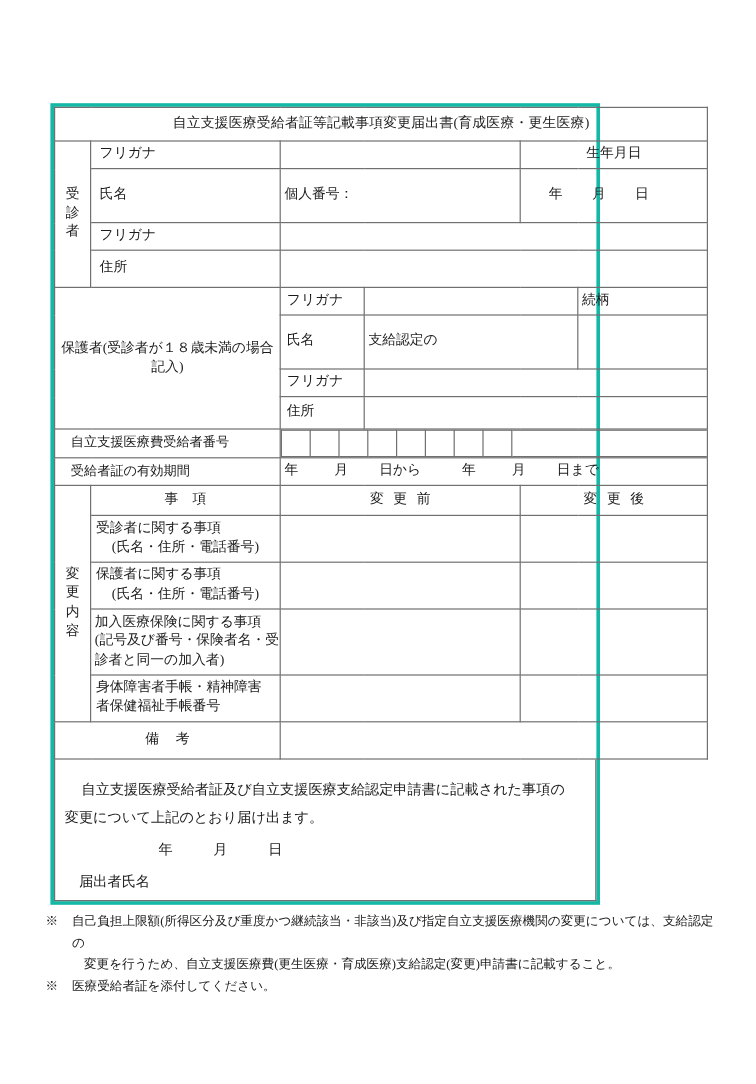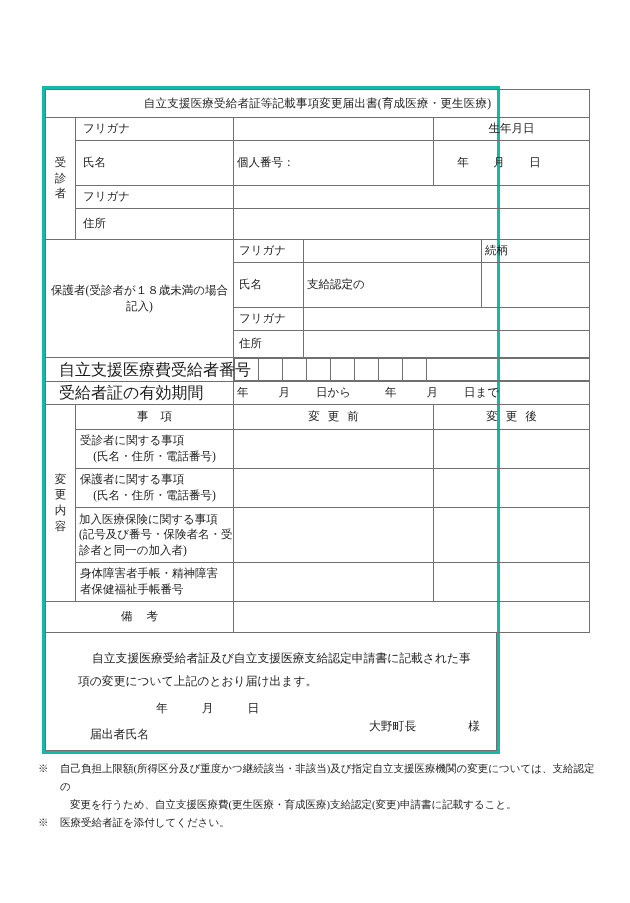--- a/index.html
+++ b/index.html
@@ -79,21 +79,21 @@
     justify-content: space-between;
     padding: 0 6px 0 4px;
     font-size: 11.5px;
     white-space: nowrap;
   }
   .lbl-spread.tight { padding: 0 4px 0 2px; }
   .spread-wide {
     display: flex;
     justify-content: space-between;
     padding: 0 10px;
-    font-size: 16px;
+    font-size: 11px;
     white-space: nowrap;
     text-align: right;
   }
 
   .h22 { height: 22px; }
   .h24 { height: 24px; }
   .h26 { height: 26px; }
   .h30 { height: 30px; }
   .h38 { height: 38px; }
   .h44 { height: 44px; }
@@ -191,21 +191,21 @@
     text-align: center;
     font-size: 11.5px;
     letter-spacing: 14px;
     text-indent: 14px;
   }
 
   
   .decl-cell {
     border: 1px solid #707070;
     border-top: 0;
-    padding: 14px 16px 12px 32px;
+    padding: 14px 16px 12px 8px;
     font-size: 11.8px;
     line-height: 1.95;
     height: 118px;
     box-sizing: border-box;
     position: relative;
   }
   .decl-text { text-indent: 14px; }
   .decl-date {
     margin-top: 4px;
     padding-left: 78px;
@@ -441,23 +441,20 @@
     </tbody>
       </table>
 
     <div class="decl-cell">
       <div class="decl-text">自立支援医療受給者証及び自立支援医療支給認定申請書に記載された事項の変更について上記のとおり届け出ます。</div>
       <div class="decl-date">
         <span class="s">年</span><span class="s">月</span><span>日</span>
       </div>
       <div class="decl-name">
         <span>届出者氏名</span>
-      </div>
-      <div class="decl-to">
-        <span class="mayor">大野町長</span><span>様</span>
       </div>
     </div>
   </div>
 
   <div class="notes">
     <div class="note-row">
       <div class="note-mark">※</div>
       <div class="note-body">
         <div>自己負担上限額(所得区分及び重度かつ継続該当・非該当)及び指定自立支援医療機関の変更については、支給認定の</div>
         <div class="cont">変更を行うため、自立支援医療費(更生医療・育成医療)支給認定(変更)申請書に記載すること。</div>

